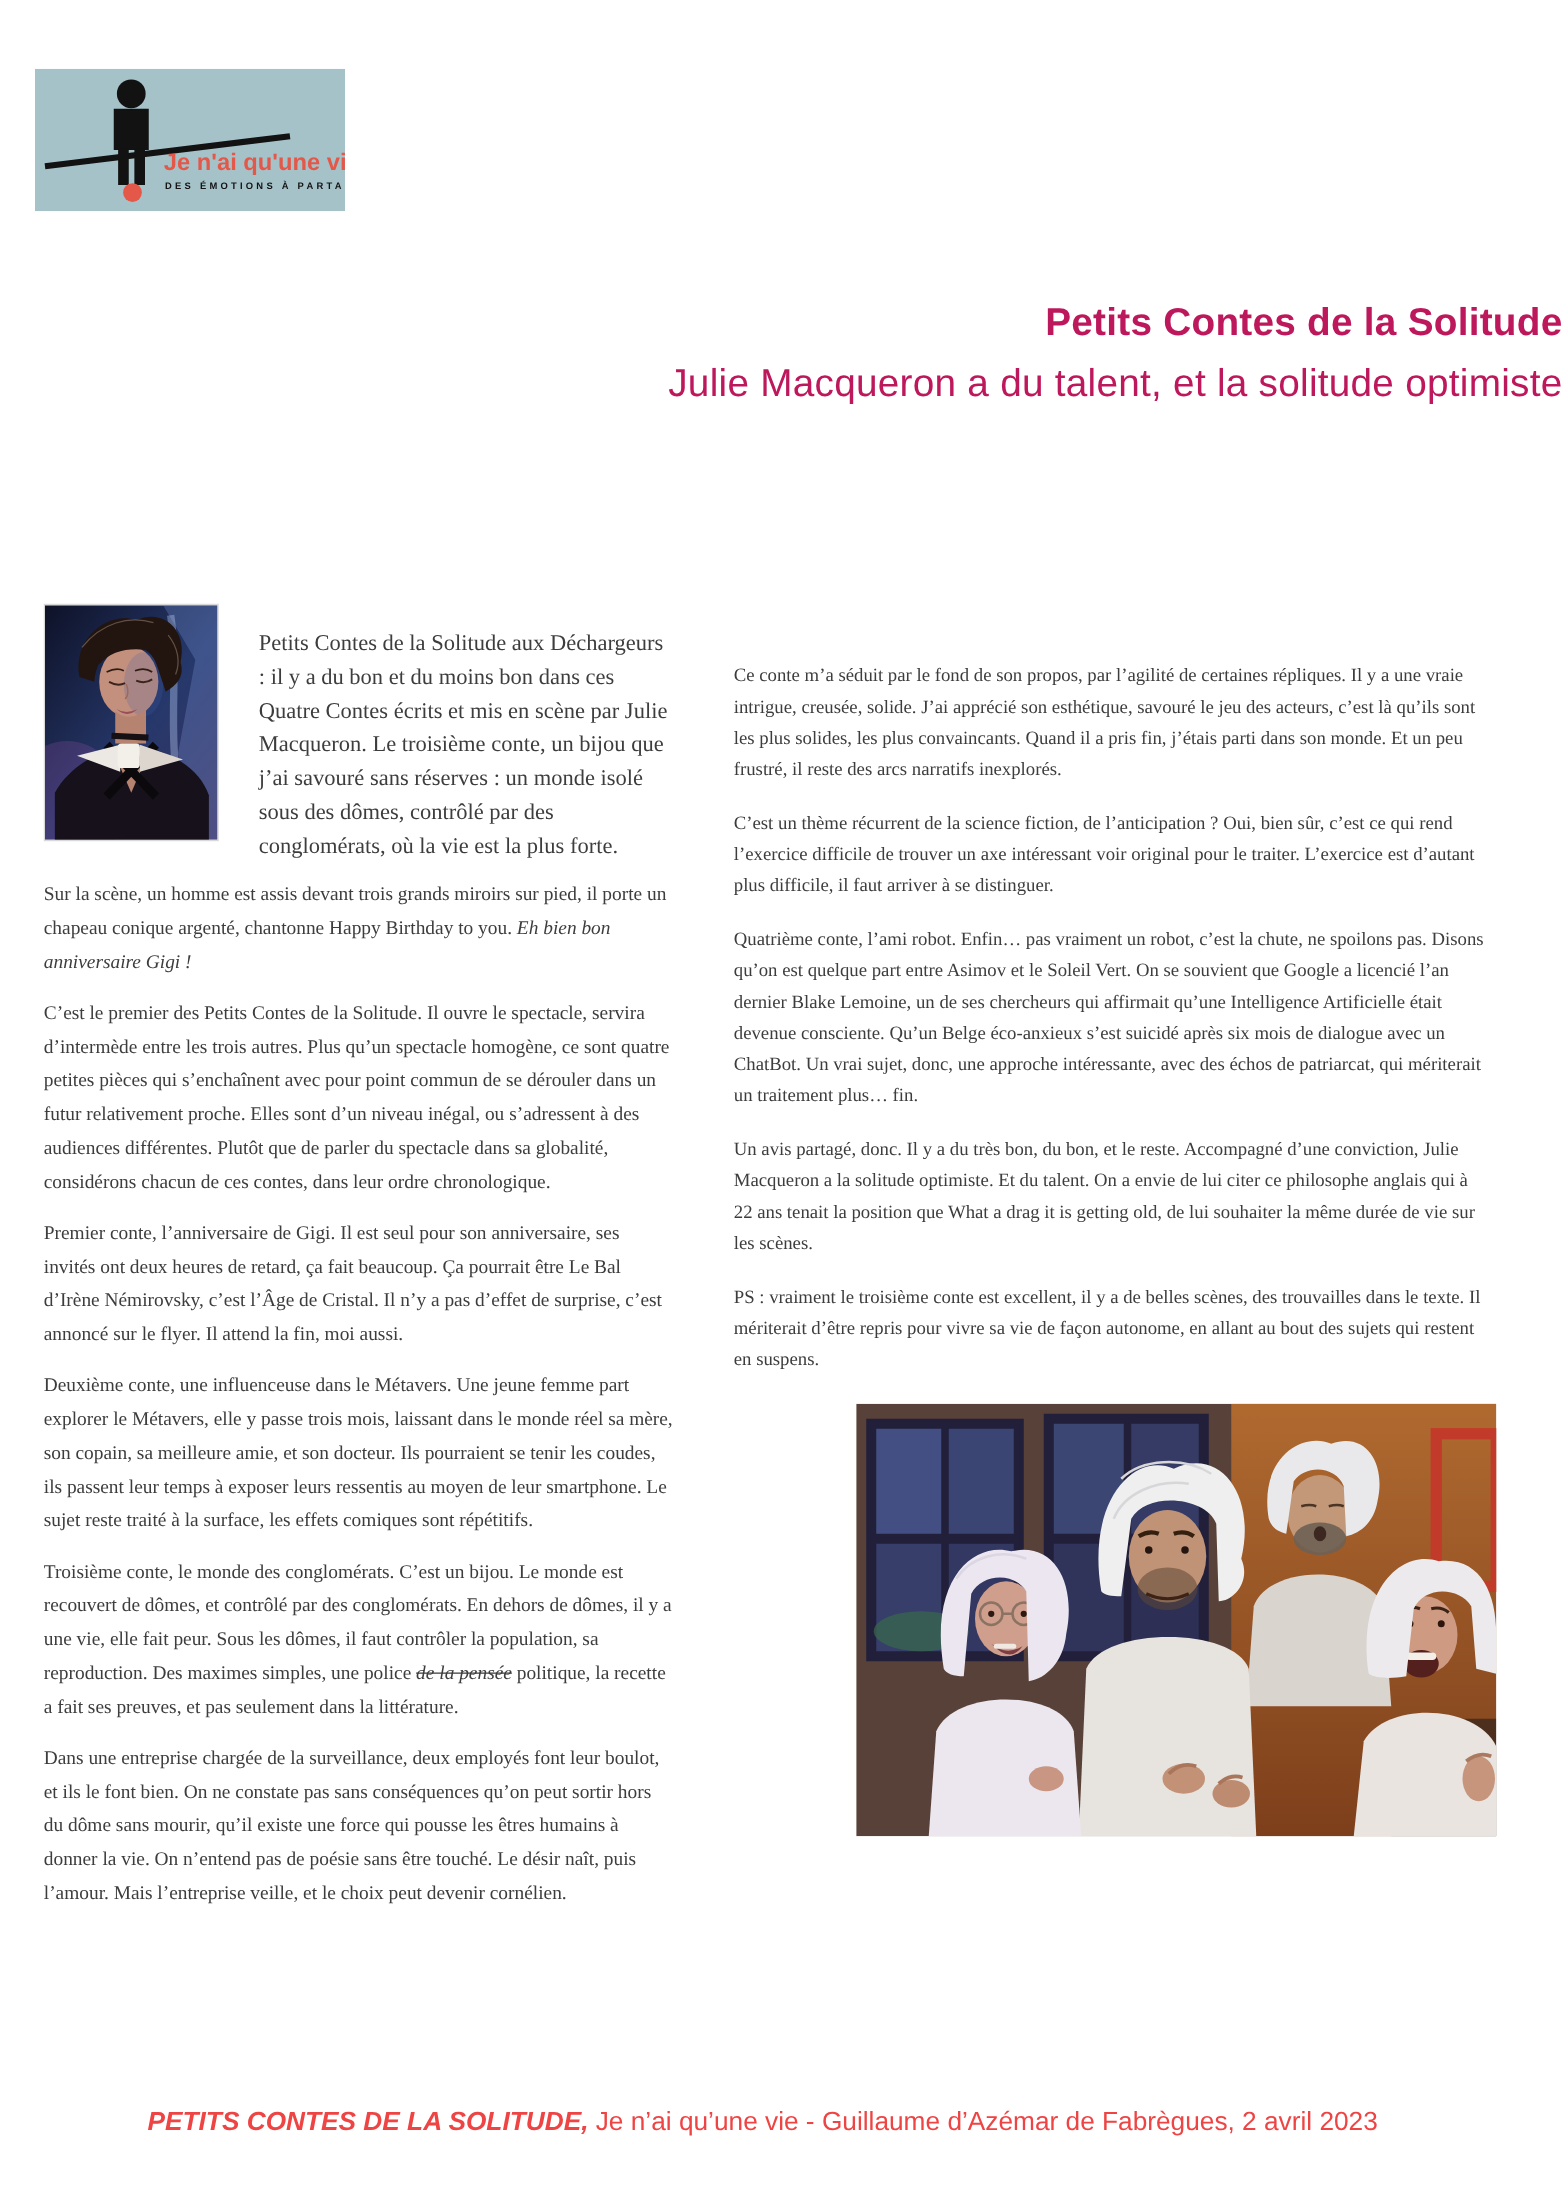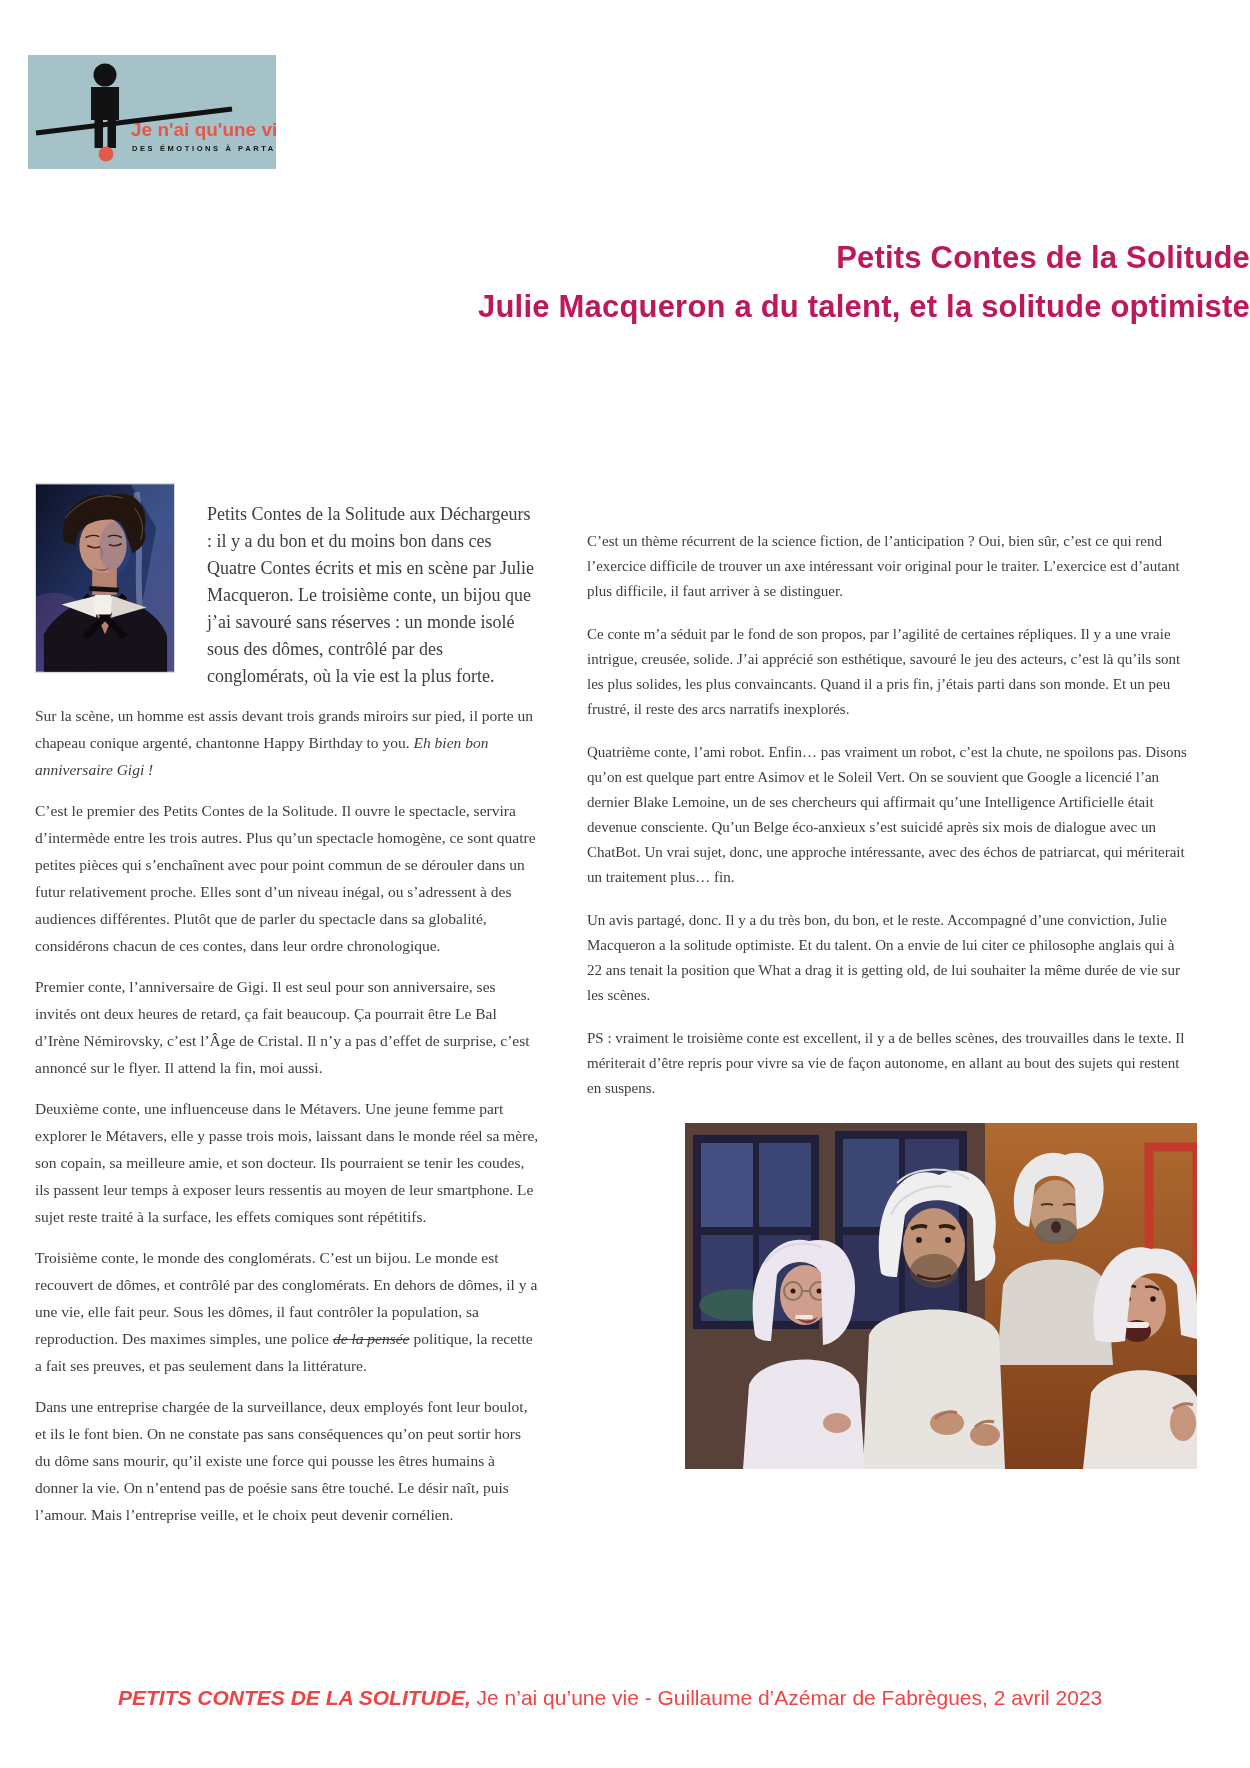--- a/index.html
+++ b/index.html
@@ -5,21 +5,21 @@
   html,body{margin:0;padding:0;background:#fff;}
   .page{position:relative;width:1250px;height:1768px;background:#ffffff;overflow:hidden;
         font-family:"Liberation Serif", serif;color:#3d3d3d;}
   
   .logo-box{position:absolute;left:28px;top:55px;width:248px;height:114px;cursor:pointer;}
   .logo-box svg{display:block;}
   
   .title-block{position:absolute;top:240px;left:0;width:1250px;text-align:right;
                font-family:"Liberation Sans", sans-serif;color:#be185d;}
   .title-block h1{font-size:31px;font-weight:bold;margin:0 0 13px 0;letter-spacing:.2px;}
-  .title-block h2{font-size:31px;font-weight:bold;margin:0;letter-spacing:.2px;}
+  .title-block h2{font-size:31px;font-weight:normal;margin:0;letter-spacing:.2px;}
   
   .columns{position:absolute;top:483px;left:35px;width:1158px;display:flex;gap:47px;}
   .col-left{width:505px;}
   .col-right{width:606px;padding-top:46px;box-sizing:border-box;}
   .intro-row{display:flex;gap:32px;margin-bottom:12px;}
   .portrait{width:140px;height:190px;flex:0 0 auto;border:1px solid #d9d9d9;box-sizing:border-box;}
   .lead{padding-top:18px;font-size:18px;line-height:27px;}
   .col-left p{margin:0 0 14px 0;font-size:15.5px;line-height:27px;}
   .col-right p{margin:0 0 18px 0;font-size:15px;line-height:25px;}
   .italic{font-style:italic;}
@@ -106,22 +106,22 @@
 
       <p><span>Sur la scène, un homme est assis devant trois grands miroirs sur pied, il porte un chapeau conique argenté, chantonne Happy Birthday to you. </span><span class="italic">Eh bien bon anniversaire Gigi !</span></p>
       <p>C’est le premier des Petits Contes de la Solitude. Il ouvre le spectacle, servira d’intermède entre les trois autres. Plus qu’un spectacle homogène, ce sont quatre petites pièces qui s’enchaînent avec pour point commun de se dérouler dans un futur relativement proche. Elles sont d’un niveau inégal, ou s’adressent à des audiences différentes. Plutôt que de parler du spectacle dans sa globalité, considérons chacun de ces contes, dans leur ordre chronologique.</p>
       <p>Premier conte, l’anniversaire de Gigi. Il est seul pour son anniversaire, ses invités ont deux heures de retard, ça fait beaucoup. Ça pourrait être Le Bal d’Irène Némirovsky, c’est l’Âge de Cristal. Il n’y a pas d’effet de surprise, c’est annoncé sur le flyer. Il attend la fin, moi aussi.</p>
       <p>Deuxième conte, une influenceuse dans le Métavers. Une jeune femme part explorer le Métavers, elle y passe trois mois, laissant dans le monde réel sa mère, son copain, sa meilleure amie, et son docteur. Ils pourraient se tenir les coudes, ils passent leur temps à exposer leurs ressentis au moyen de leur smartphone. Le sujet reste traité à la surface, les effets comiques sont répétitifs.</p>
       <p><span>Troisième conte, le monde des conglomérats. C’est un bijou. Le monde est recouvert de dômes, et contrôlé par des conglomérats. En dehors de dômes, il y a une vie, elle fait peur. Sous les dômes, il faut contrôler la population, sa reproduction. Des maximes simples, une police </span><span class="strike">de la pensée</span><span> politique, la recette a fait ses preuves, et pas seulement dans la littérature.</span></p>
       <p>Dans une entreprise chargée de la surveillance, deux employés font leur boulot, et ils le font bien. On ne constate pas sans conséquences qu’on peut sortir hors du dôme sans mourir, qu’il existe une force qui pousse les êtres humains à donner la vie. On n’entend pas de poésie sans être touché. Le désir naît, puis l’amour. Mais l’entreprise veille, et le choix peut devenir cornélien.</p>
     </div>
 
     <div class="col-right">
+      <p>Ce conte m’a séduit par le fond de son propos, par l’agilité de certaines répliques. Il y a une vraie intrigue, creusée, solide. J’ai apprécié son esthétique, savouré le jeu des acteurs, c’est là qu’ils sont les plus solides, les plus convaincants. Quand il a pris fin, j’étais parti dans son monde. Et un peu frustré, il reste des arcs narratifs inexplorés.</p>
       <p>C’est un thème récurrent de la science fiction, de l’anticipation ? Oui, bien sûr, c’est ce qui rend l’exercice difficile de trouver un axe intéressant voir original pour le traiter. L’exercice est d’autant plus difficile, il faut arriver à se distinguer.</p>
-      <p>Ce conte m’a séduit par le fond de son propos, par l’agilité de certaines répliques. Il y a une vraie intrigue, creusée, solide. J’ai apprécié son esthétique, savouré le jeu des acteurs, c’est là qu’ils sont les plus solides, les plus convaincants. Quand il a pris fin, j’étais parti dans son monde. Et un peu frustré, il reste des arcs narratifs inexplorés.</p>
       <p>Quatrième conte, l’ami robot. Enfin… pas vraiment un robot, c’est la chute, ne spoilons pas. Disons qu’on est quelque part entre Asimov et le Soleil Vert. On se souvient que Google a licencié l’an dernier Blake Lemoine, un de ses chercheurs qui affirmait qu’une Intelligence Artificielle était devenue consciente. Qu’un Belge éco-anxieux s’est suicidé après six mois de dialogue avec un ChatBot. Un vrai sujet, donc, une approche intéressante, avec des échos de patriarcat, qui mériterait un traitement plus… fin.</p>
       <p>Un avis partagé, donc. Il y a du très bon, du bon, et le reste. Accompagné d’une conviction, Julie Macqueron a la solitude optimiste. Et du talent. On a envie de lui citer ce philosophe anglais qui à 22 ans tenait la position que What a drag it is getting old, de lui souhaiter la même durée de vie sur les scènes.</p>
       <p>PS : vraiment le troisième conte est excellent, il y a de belles scènes, des trouvailles dans le texte. Il mériterait d’être repris pour vivre sa vie de façon autonome, en allant au bout des sujets qui restent en suspens.</p>
 
       <div class="stage-photo">
         <svg width="512" height="346" viewBox="0 0 512 346">
           <defs>
             <linearGradient id="warm" x1="0" y1="0" x2="0" y2="1">
               <stop offset="0" stop-color="#b06a30"></stop>
               <stop offset="1" stop-color="#7d3f1b"></stop>

